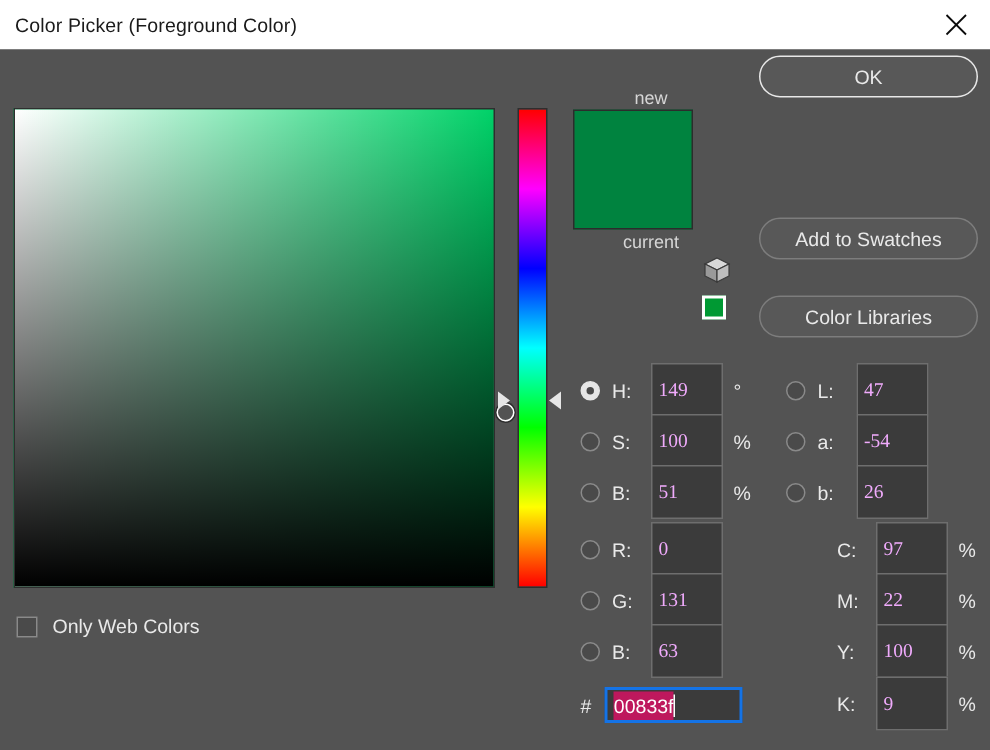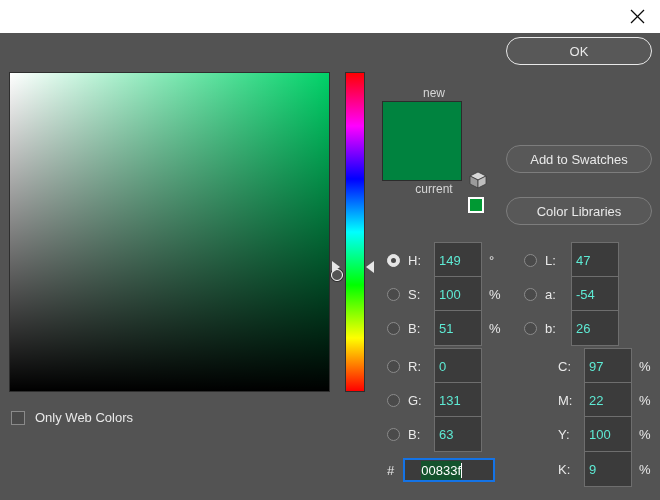--- a/index.html
+++ b/index.html
@@ -97,21 +97,21 @@
     left: 332px;
   }
   .hue-arrow.right {
     border-right: 8px solid #e6e6e6;
     left: 366px;
   }
 
   
   .preview-wrap {
     position: absolute;
-    left: 382px; top: 52px;
+    left: 382px; top: 24px;
     width: 104px;
   }
   .preview-label {
     font-size: 12px;
     color: #d6d6d6;
     text-align: center;
     line-height: 16px;
   }
   .preview-box {
     width: 80px; height: 80px;
@@ -182,23 +182,23 @@
     font-size: 13px;
     color: #e9e9e9;
     flex: none;
   }
   .field-label.nogap { margin-left: 0; }
   .field-input {
     width: 48px; height: 36px;
     background: #3b3b3b;
     border: 1px solid #6e6e6e;
     box-sizing: border-box;
-    color: #5eead4;
-    font-size: 13px;
-    font-family: Liberation Sans, sans-serif;
+    color: #f0abfc;
+    font-size: 13px;
+    font-family: Liberation Serif, serif;
     padding: 0 4px;
     line-height: 19px;
     outline: none;
   }
   .field-unit {
     margin-left: 7px;
     font-size: 13px;
     color: #e9e9e9;
     width: 16px;
     flex: none;
@@ -220,26 +220,25 @@
     position: relative;
     width: 92px; height: 24px;
     background: #3b3b3b;
     border: 2px solid #1473e6;
     box-sizing: border-box;
     display: flex;
     align-items: center;
     padding-left: 4px;
   }
   .hex-sel {
-    background: #14532d;
+    background: #be185d;
     color: #ffffff;
     font-size: 13px;
     line-height: 17px;
     padding: 1px 0;
-    margin-left: 12px;
   }
   .hex-caret {
     width: 1px;
     height: 15px;
     background: #ffffff;
   }
 
   
   .webcolors {
     position: absolute;
@@ -256,20 +255,21 @@
   .webcolors-label {
     margin-left: 10px;
     font-size: 13px;
     color: #e9e9e9;
   }
 </style>
 </head>
 <body>
 
 <div class="titlebar">
+  <div class="titlebar-text">Color Picker (Foreground Color)</div>
   <div class="close-btn">
     <svg width="15" height="15" viewBox="0 0 15 15">
       <line x1="1" y1="1" x2="14" y2="14" stroke="#0a0a0a" stroke-width="1.2"></line>
       <line x1="14" y1="1" x2="1" y2="14" stroke="#0a0a0a" stroke-width="1.2"></line>
     </svg>
   </div>
 </div>
 
 <div class="dialog">
 

